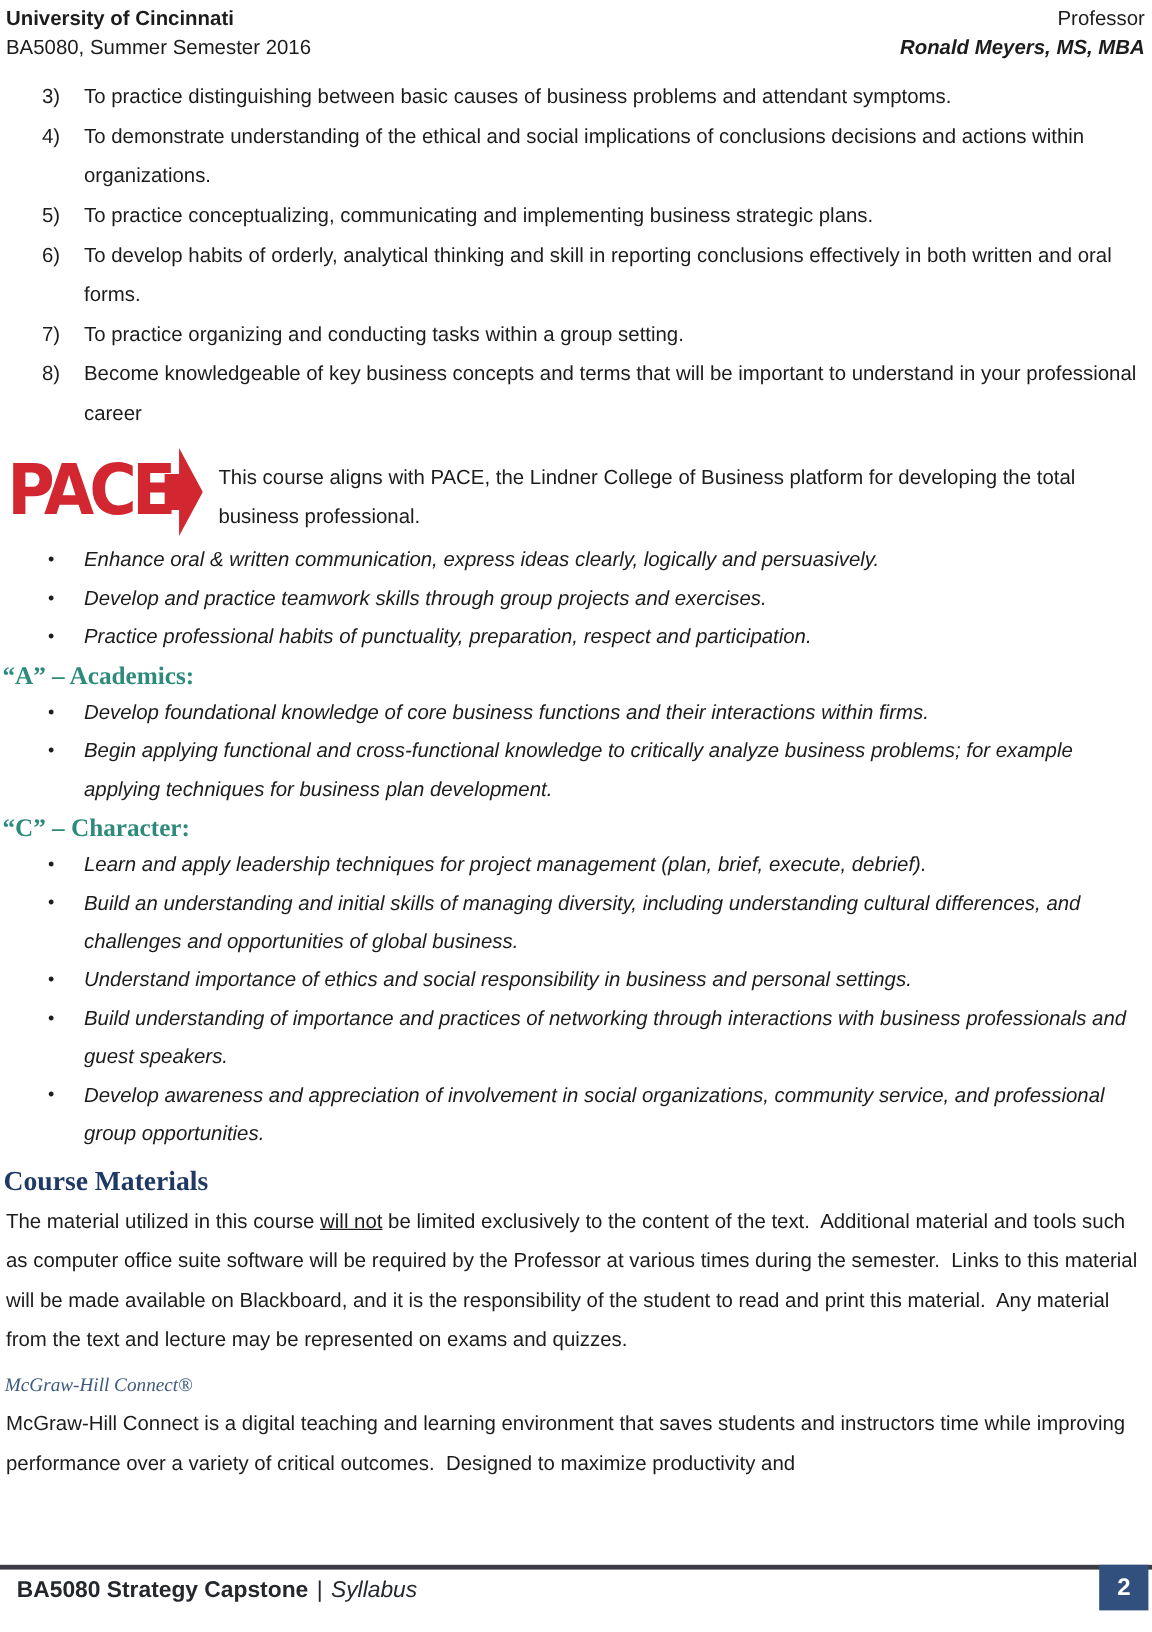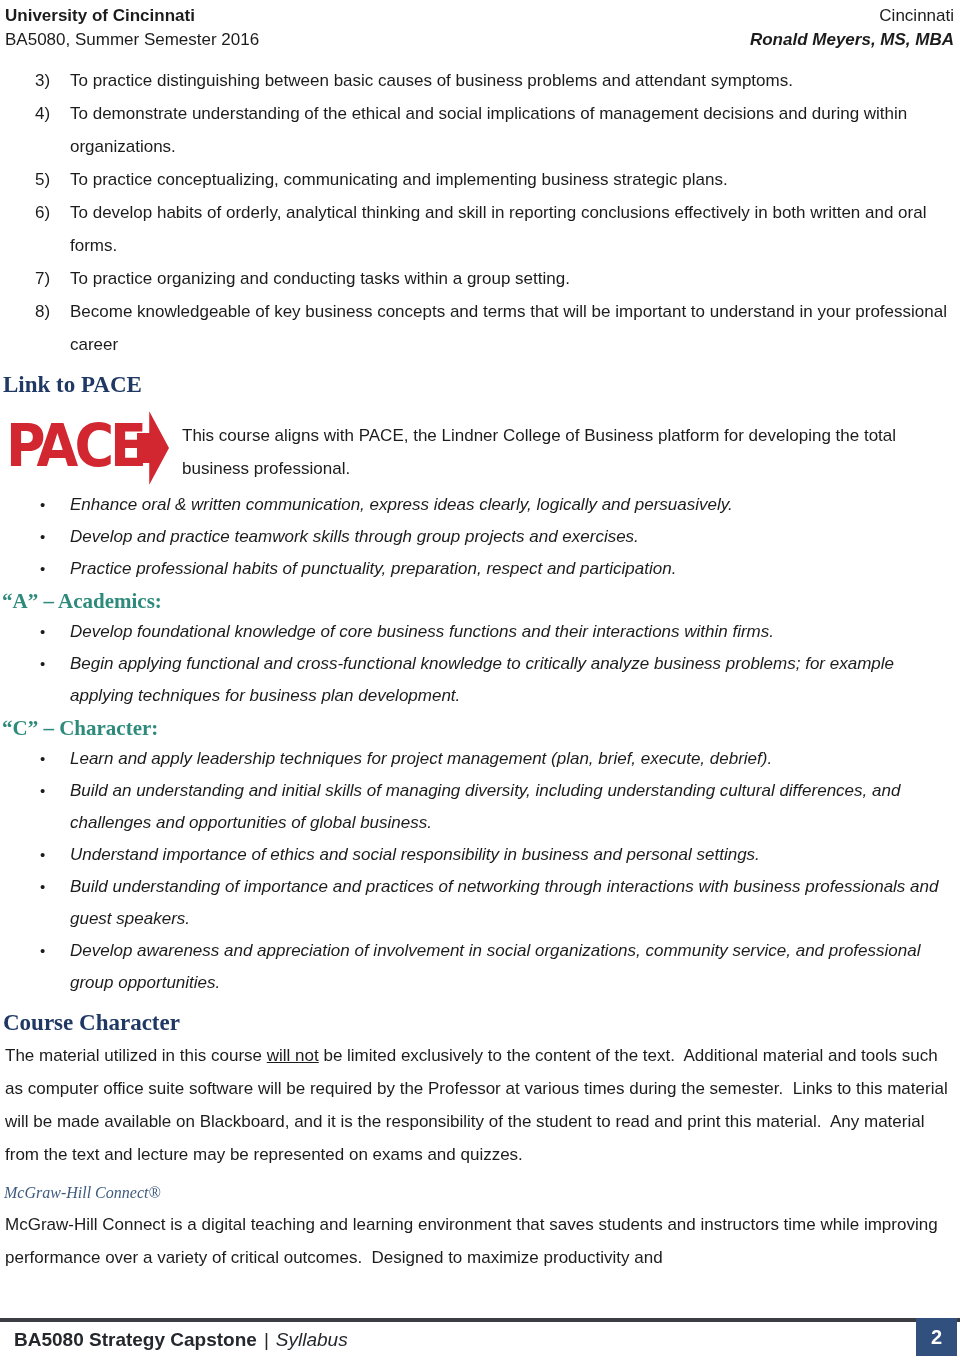--- a/index.html
+++ b/index.html
@@ -48,21 +48,21 @@
   
   .para { margin:2px 12px 0 5px; font-size:17px; line-height:33px; }
   .prewrap { white-space:pre-wrap; }
   .u { text-decoration:underline; }
   .mcgraw-h {
     font-family:"Liberation Serif", serif; font-style:italic; font-weight:normal;
     font-size:16px; color:#3E5A7E; margin:9px 0 1px 4px; line-height:26px;
   }
 
   
-  .footer { position:absolute; left:0; right:0; bottom:0; height:42px; background:#ffffff; }
+  .footer { position:absolute; left:0; right:0; bottom:0; height:56px; background:#ffffff; }
   .footer-rule { height:4px; background:#3C3C44; }
   .footer-text { padding:7px 0 0 14px; font-size:19px; color:#24282D; }
   .f-course { font-weight:bold; }
   .f-sep { margin:0 7px; }
   .f-doc { font-style:italic; }
   .page-num {
     position:absolute; right:3px; top:0; width:41px; height:38px;
     background:#31507E; color:#ffffff; font-weight:bold; font-size:20px;
     display:flex; align-items:center; justify-content:center;
   }
@@ -71,53 +71,52 @@
 <body>
 
 <div class="page">
 
   <div class="header">
     <div class="header-left">
       <div class="univ">University of Cincinnati</div>
       <div>BA5080, Summer Semester 2016</div>
     </div>
     <div class="header-right">
-      <div>Cincinnati</div>
+      <div>Professor</div>
       <div class="prof">Ronald Meyers, MS, MBA</div>
     </div>
   </div>
 
   <div class="objectives">
     <div class="obj-row">
       <span class="obj-num">3)</span>
       <span class="obj-text">To practice distinguishing between basic causes of business problems and attendant symptoms.</span>
     </div>
     <div class="obj-row">
       <span class="obj-num">4)</span>
-      <span class="obj-text">To demonstrate understanding of the ethical and social implications of management decisions and during within organizations.</span>
+      <span class="obj-text">To demonstrate understanding of the ethical and social implications of conclusions decisions and actions within organizations.</span>
     </div>
     <div class="obj-row">
       <span class="obj-num">5)</span>
       <span class="obj-text">To practice conceptualizing, communicating and implementing business strategic plans.</span>
     </div>
     <div class="obj-row">
       <span class="obj-num">6)</span>
       <span class="obj-text">To develop habits of orderly, analytical thinking and skill in reporting conclusions effectively in both written and oral forms.</span>
     </div>
     <div class="obj-row">
       <span class="obj-num">7)</span>
       <span class="obj-text">To practice organizing and conducting tasks within a group setting.</span>
     </div>
     <div class="obj-row">
       <span class="obj-num">8)</span>
       <span class="obj-text">Become knowledgeable of key business concepts and terms that will be important to understand in your professional career</span>
     </div>
   </div>
 
-  <div class="h-navy">Link to PACE</div>
 
   <div class="pace-row">
     <div class="pace-logo">
       <span class="pace-letters">PACE</span>
       <svg class="pace-arrow" viewBox="0 0 34 84" xmlns="http://www.w3.org/2000/svg">
         <polygon points="0,26 13,26 13,3 34,42 13,81 13,58 0,58" fill="#D22630"></polygon>
       </svg>
     </div>
     <div class="pace-intro">This course aligns with PACE, the Lindner College of Business platform for developing the total business professional.</div>
   </div>
@@ -169,21 +168,21 @@
     <div class="bullet-row">
       <span class="bullet-dot">•</span>
       <span class="bullet-text">Build understanding of importance and practices of networking through interactions with business professionals and guest speakers.</span>
     </div>
     <div class="bullet-row">
       <span class="bullet-dot">•</span>
       <span class="bullet-text">Develop awareness and appreciation of involvement in social organizations, community service, and professional group opportunities.</span>
     </div>
   </div>
 
-  <div class="h-navy">Course Character</div>
+  <div class="h-navy">Course Materials</div>
   <p class="para prewrap"><span>The material utilized in this course </span><span class="u">will not</span><span> be limited exclusively to the content of the text.  Additional material and tools such as computer office suite software will be required by the Professor at various times during the semester.  Links to this material will be made available on Blackboard, and it is the responsibility of the student to read and print this material.  Any material from the text and lecture may be represented on exams and quizzes.</span></p>
 
   <div class="mcgraw-h">McGraw-Hill Connect®</div>
   <p class="para prewrap">McGraw-Hill Connect is a digital teaching and learning environment that saves students and instructors time while improving performance over a variety of critical outcomes.  Designed to maximize productivity and</p>
 
   <div class="footer">
     <div class="footer-rule"></div>
     <div class="footer-text">
       <span class="f-course">BA5080 Strategy Capstone</span><span class="f-sep">|</span><span class="f-doc">Syllabus</span>
     </div>

